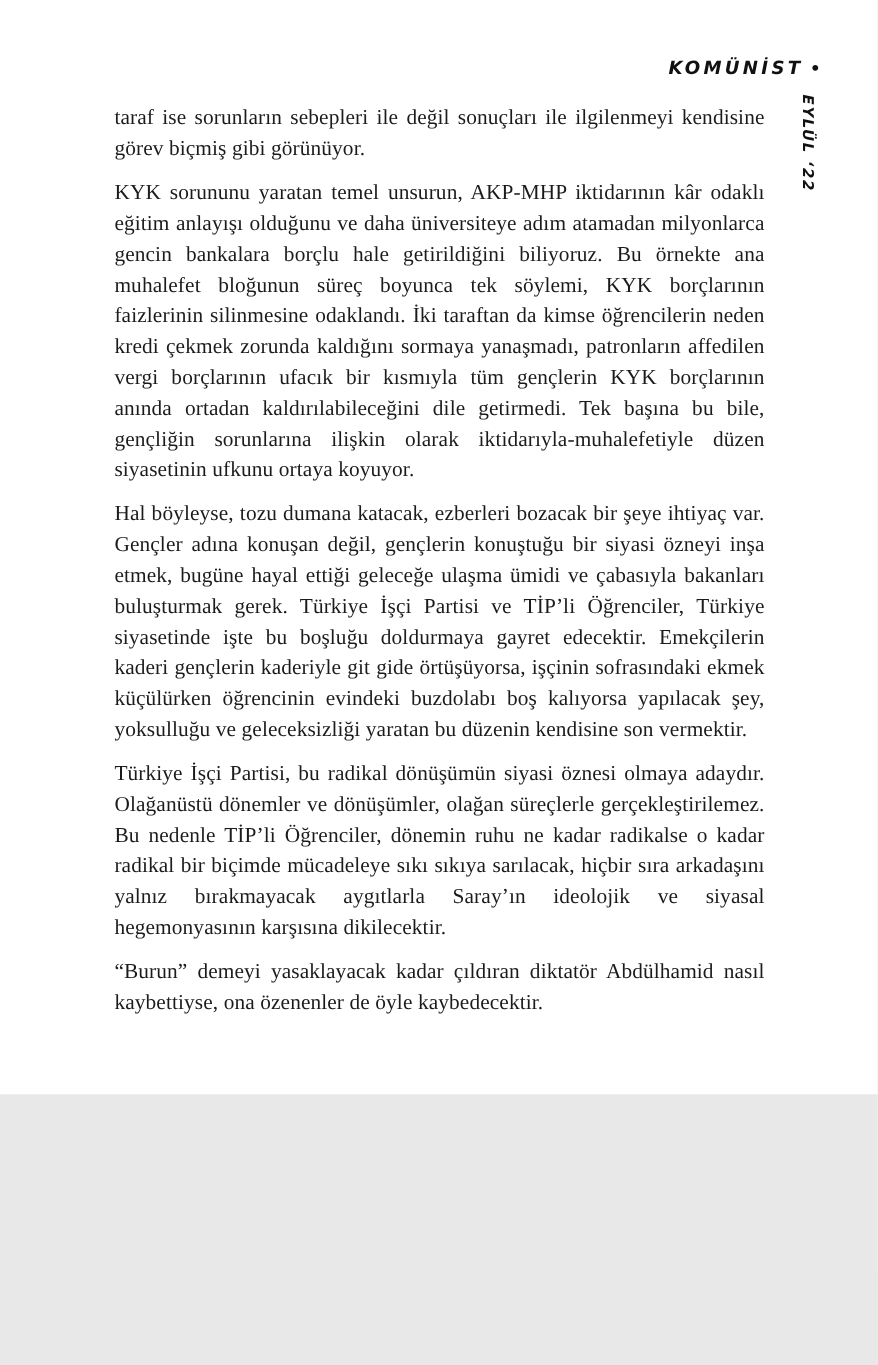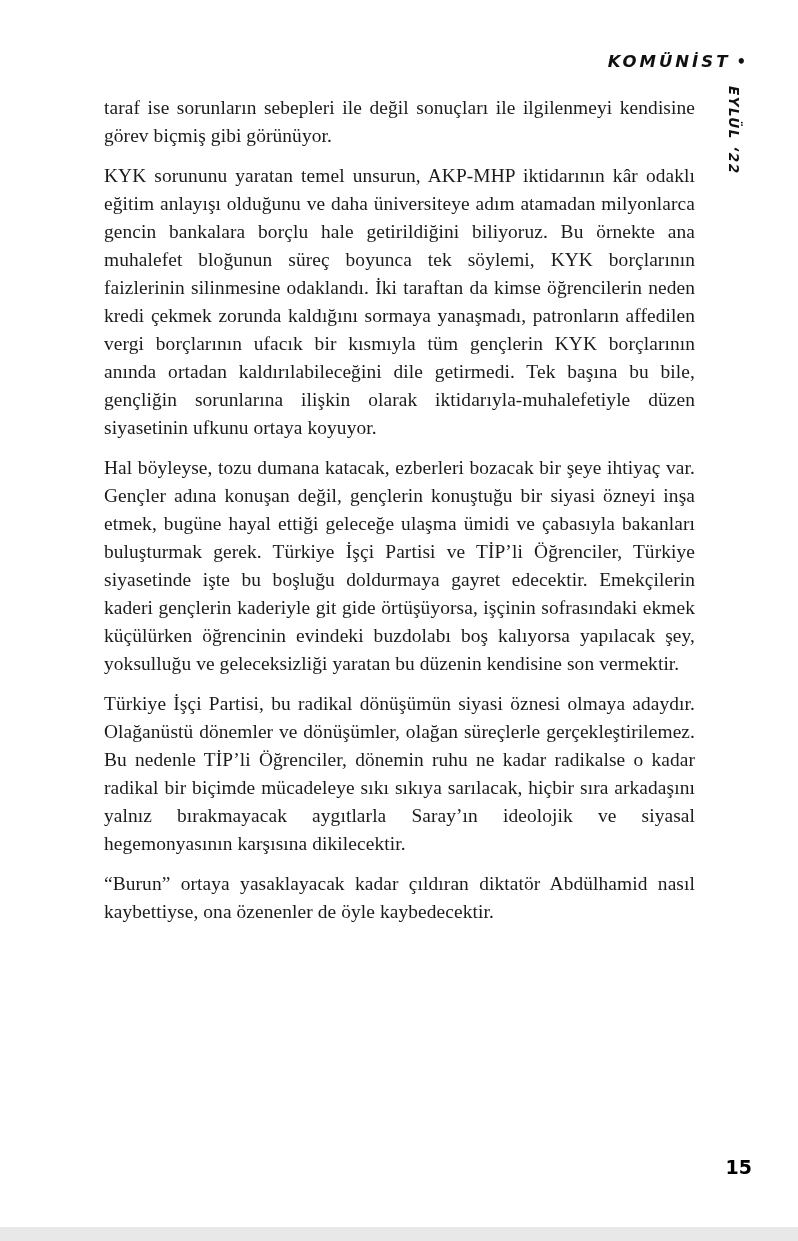--- a/index.html
+++ b/index.html
@@ -3,21 +3,21 @@
 <meta charset="utf-8">
 <style>
   html, body {
     margin: 0;
     padding: 0;
     background: #e8e8e8;
   }
   .page {
     position: relative;
     width: 798px;
-    height: 1227px;
+    height: 995px;
     margin: 0 auto;
     background: #ffffff;
     overflow: hidden;
     font-family: "Liberation Serif", "DejaVu Serif", serif;
     color: #1b1b1b;
   }
   .masthead {
     position: absolute;
     top: 52px;
     right: 52px;
@@ -82,18 +82,18 @@
     <span>KOMÜNİST</span><span class="bullet">•</span>
   </div>
 
   <div class="issue-vertical">EYLÜL ‘22</div>
 
   <main class="article-body">
     <p>taraf ise sorunların sebepleri ile değil sonuçları ile ilgilenmeyi kendisine görev biçmiş gibi görünüyor.</p>
     <p>KYK sorununu yaratan temel unsurun, AKP-MHP iktidarının kâr odaklı eğitim anlayışı olduğunu ve daha üniversiteye adım atamadan milyonlarca gencin bankalara borçlu hale getirildiğini biliyoruz. Bu örnekte ana muhalefet bloğunun süreç boyunca tek söylemi, KYK borçlarının faizlerinin silinmesine odaklandı. İki taraftan da kimse öğrencilerin neden kredi çekmek zorunda kaldığını sormaya yanaşmadı, patronların affedilen vergi borçlarının ufacık bir kısmıyla tüm gençlerin KYK borçlarının anında ortadan kaldırılabileceğini dile getirmedi. Tek başına bu bile, gençliğin sorunlarına ilişkin olarak iktidarıyla-muhalefetiyle düzen siyasetinin ufkunu ortaya koyuyor.</p>
     <p>Hal böyleyse, tozu dumana katacak, ezberleri bozacak bir şeye ihtiyaç var. Gençler adına konuşan değil, gençlerin konuştuğu bir siyasi özneyi inşa etmek, bugüne hayal ettiği geleceğe ulaşma ümidi ve çabasıyla bakanları buluşturmak gerek. Türkiye İşçi Partisi ve TİP’li Öğrenciler, Türkiye siyasetinde işte bu boşluğu doldurmaya gayret edecektir. Emekçilerin kaderi gençlerin kaderiyle git gide örtüşüyorsa, işçinin sofrasındaki ekmek küçülürken öğrencinin evindeki buzdolabı boş kalıyorsa yapılacak şey, yoksulluğu ve geleceksizliği yaratan bu düzenin kendisine son vermektir.</p>
     <p>Türkiye İşçi Partisi, bu radikal dönüşümün siyasi öznesi olmaya adaydır. Olağanüstü dönemler ve dönüşümler, olağan süreçlerle gerçekleştirilemez. Bu nedenle TİP’li Öğrenciler, dönemin ruhu ne kadar radikalse o kadar radikal bir biçimde mücadeleye sıkı sıkıya sarılacak, hiçbir sıra arkadaşını yalnız bırakmayacak aygıtlarla Saray’ın ideolojik ve siyasal hegemonyasının karşısına dikilecektir.</p>
-    <p>“Burun” ortaya yasaklayacak kadar çıldıran diktatör Abdülhamid nasıl kaybettiyse, ona özenenler de öyle kaybedecektir.</p>
+    <p>“Burun” demeyi yasaklayacak kadar çıldıran diktatör Abdülhamid nasıl kaybettiyse, ona özenenler de öyle kaybedecektir.</p>
   </main>
 
   <div class="page-number">15</div>
 
 </div>
 
 </body></html>

